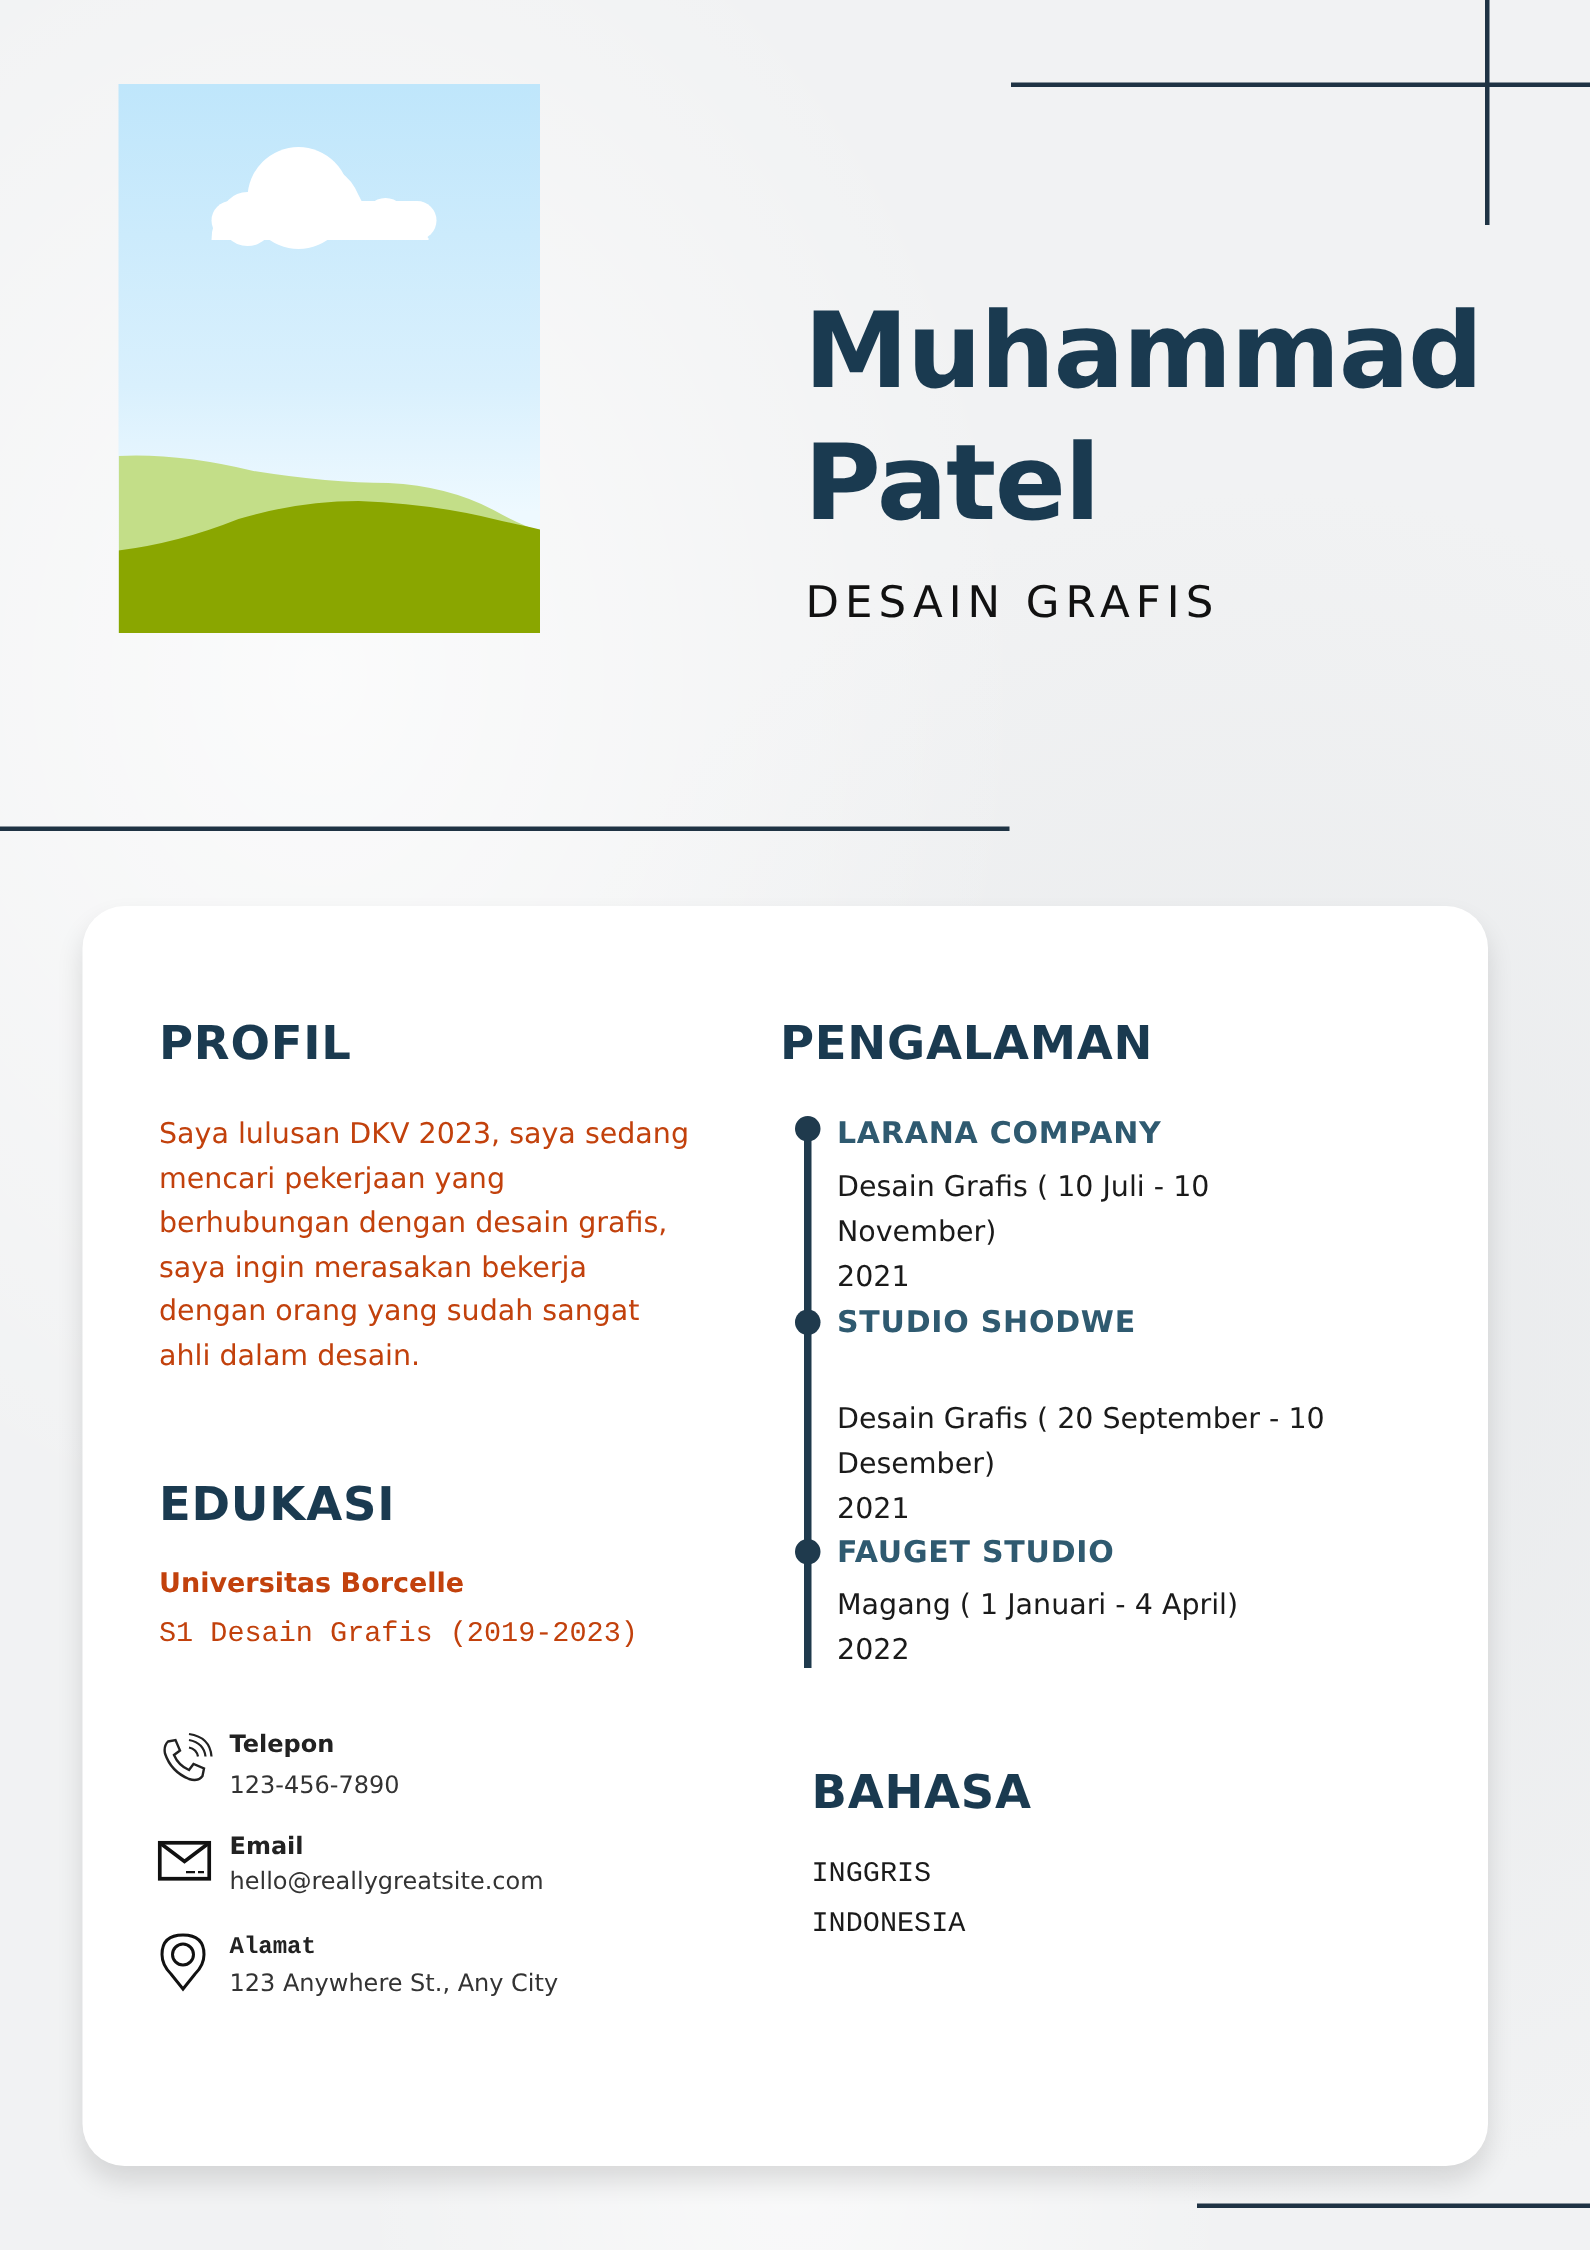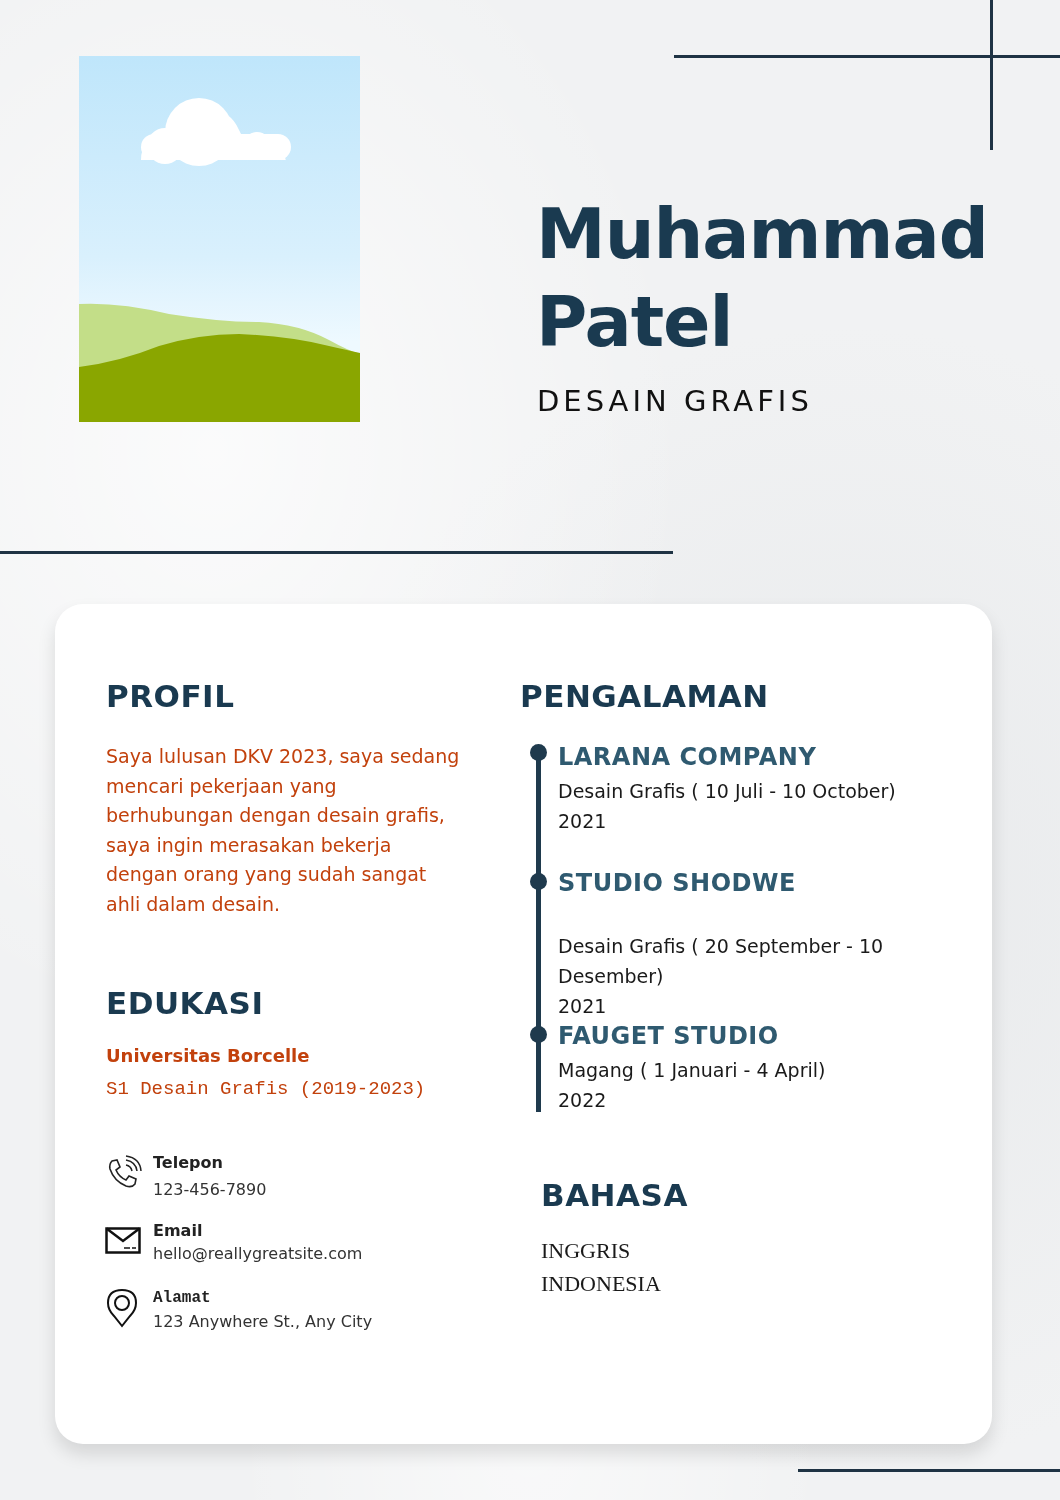--- a/index.html
+++ b/index.html
@@ -41,30 +41,30 @@
     font-size: 31px; color: #1a3a50; letter-spacing: 0.5px;
   }
   .body-text {
     position: absolute; font-family: "DejaVu Sans", sans-serif;
     font-size: 19px; line-height: 29.5px; color: #c2410c;
   }
   .timeline-bar { position: absolute; left: 536px; top: 752px; width: 5px; height: 360px; background: #1f3a4d; }
   .dot { position: absolute; width: 17px; height: 17px; border-radius: 50%; background: #1f3a4d; }
   .job-title {
     position: absolute; font-family: "DejaVu Sans", sans-serif; font-weight: bold;
-    font-size: 24px; color: #2f5a70; letter-spacing: 0.5px;
+    font-size: 20px; color: #2f5a70; letter-spacing: 0.5px;
   }
   .job-desc {
     position: absolute; font-family: "DejaVu Sans", sans-serif; font-size: 19px;
     line-height: 30px; color: #1a1a1a; width: 360px;
   }
   .contact-icon { position: absolute; }
   .contact-label { position: absolute; font-family: "DejaVu Sans", sans-serif; font-weight: bold; font-size: 16px; color: #222; }
   .contact-value { position: absolute; font-family: "DejaVu Sans", sans-serif; font-size: 16px; color: #333; }
-  .lang { position: absolute; font-family: Liberation Serif, serif; font-size: 22px; color: #1a1a1a; }
+  .lang { position: absolute; font-family: Liberation Mono, monospace; font-size: 19px; color: #1a1a1a; }
 </style>
 </head>
 <body>
 
 <div class="line" style="left:674px; top:55px; width:386px; height:3px;"></div>
 <div class="line" style="left:990px; top:0; width:3px; height:150px;"></div>
 <div class="line" style="left:0; top:551px; width:673px; height:3px;"></div>
 <div class="line" style="left:798px; top:1469px; width:262px; height:3px;"></div>
 
 <div class="photo">
@@ -125,21 +125,21 @@
 </svg>
 <div class="contact-label" style="left:153px; top:1289px;font-family:Liberation Mono, monospace;">Alamat</div>
 <div class="contact-value" style="left:153px; top:1312px;">123 Anywhere St., Any City</div>
 
 <h2 class="h2" style="left:520px; top:678px;">PENGALAMAN</h2>
 <div class="timeline-bar"></div>
 
 <div class="dot" style="left:530px; top:744px;"></div>
 <div class="job-title" style="left:558px; top:743px;">LARANA COMPANY</div>
 <div class="job-desc" style="left:558px; top:776px;">
-  <div>Desain Grafis ( 10 Juli - 10 October)</div>
+  <div>Desain Grafis ( 10 Juli - 10 November)</div>
   <div>2021</div>
 </div>
 
 <div class="dot" style="left:530px; top:873px;"></div>
 <div class="job-title" style="left:558px; top:869px;">STUDIO SHODWE</div>
 <div class="job-desc" style="left:558px; top:931px;">
   <div>Desain Grafis ( 20 September - 10</div>
   <div>Desember)</div>
   <div>2021</div>
 </div>

